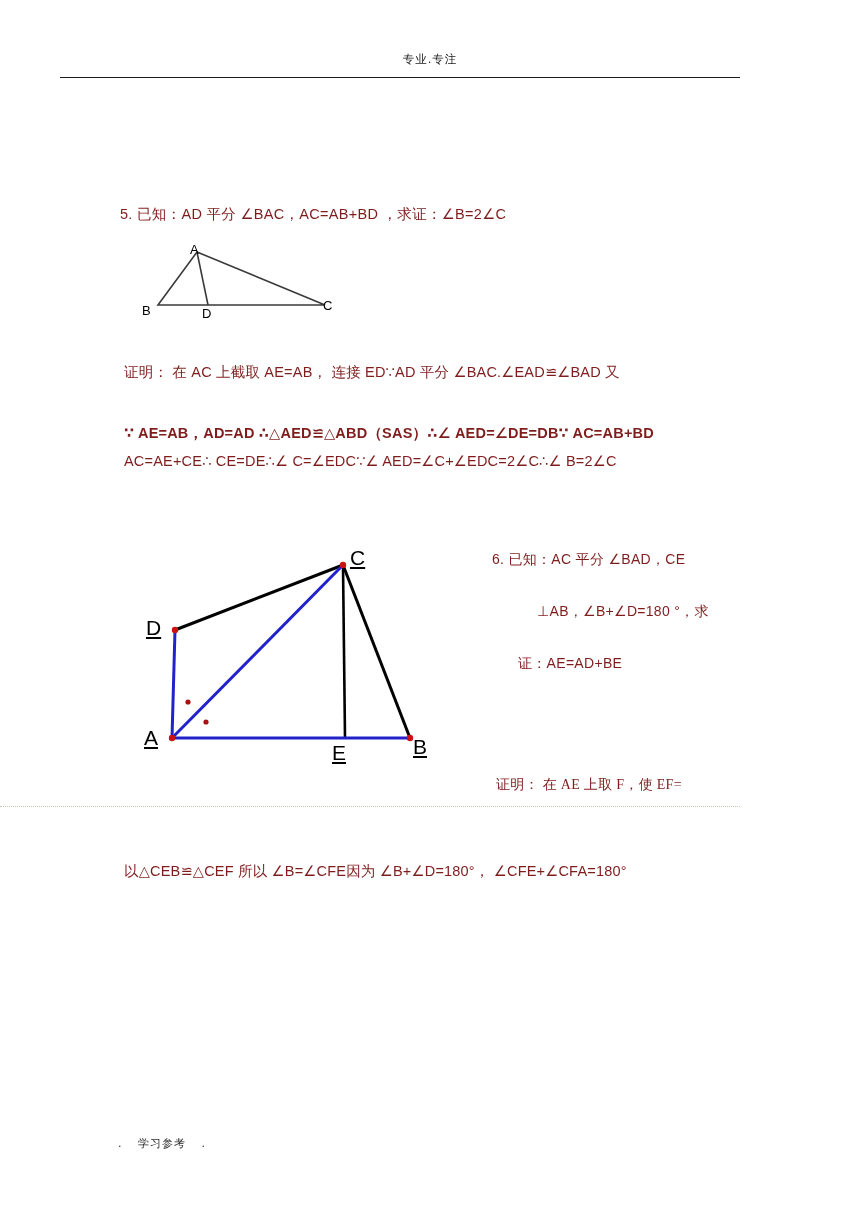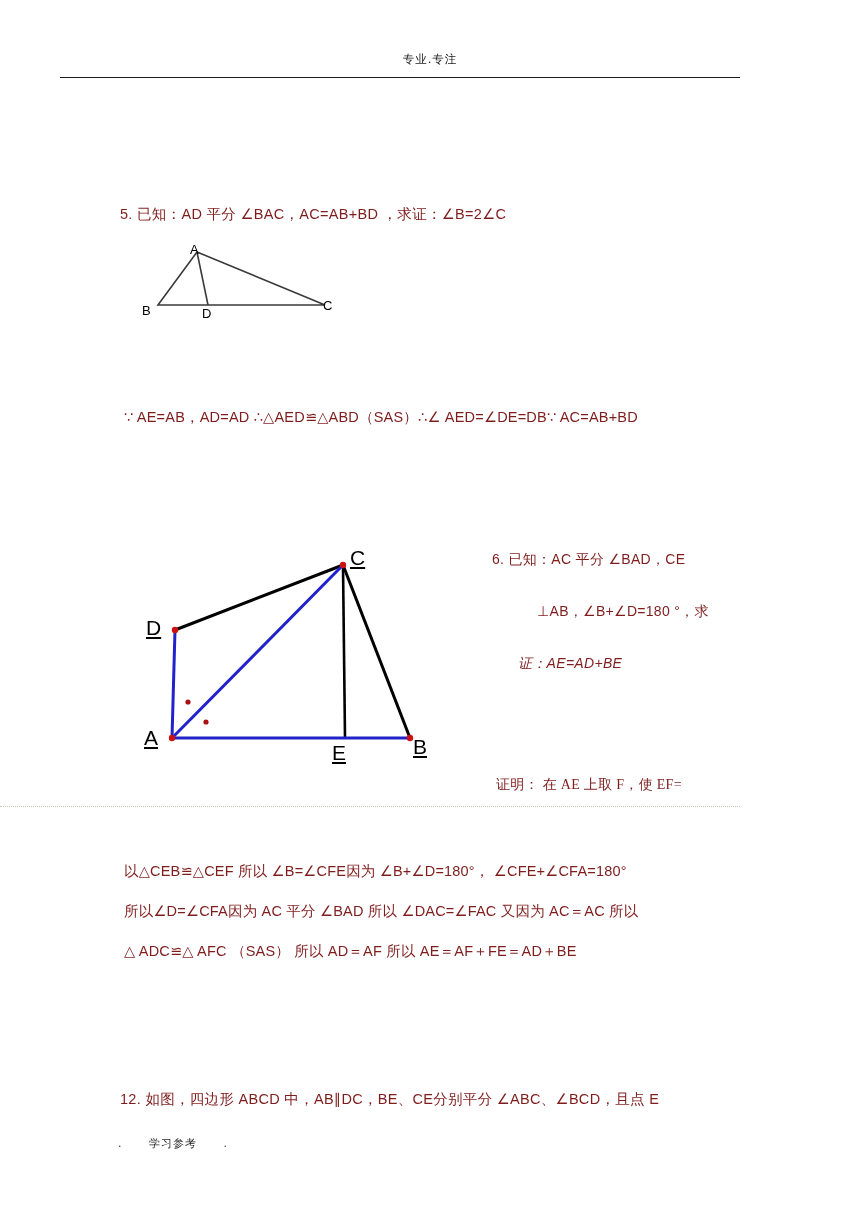--- a/index.html
+++ b/index.html
@@ -113,21 +113,23 @@
 
       <polygon points="67,14 28,67 195,67" fill="none" stroke="#3a3a3a" stroke-width="1.6"></polygon>
       <line x1="67" y1="14" x2="78" y2="67" stroke="#3a3a3a" stroke-width="1.6"></line>
     </svg>
     <span class="fig-label lbl-small" style="left:60px; top:4px;">A</span>
     <span class="fig-label lbl-small" style="left:12px; top:65px;">B</span>
     <span class="fig-label lbl-small" style="left:193px; top:60px;">C</span>
     <span class="fig-label lbl-small" style="left:72px; top:68px;">D</span>
   </div>
 
-  <div class="txt proof-line" style="left:124px; top:408px;">∵ AE=AB，AD=AD ∴△AED≌△ABD（SAS）∴∠  AED=∠DE=DB∵ AC=AB+BD</div>
+  <div class="txt proof-line" style="left:124px; top:363px;">证明： 在 AC 上截取  AE=AB， 连接  ED∵AD 平分 ∠BAC.∠EAD≌∠BAD 又</div>
+  <div class="txt proof-line" style="left:124px; top:424px;font-weight:bold;">∵ AE=AB，AD=AD ∴△AED≌△ABD（SAS）∴∠  AED=∠DE=DB∵ AC=AB+BD</div>
+  <div class="txt proof-line" style="left:124px; top:453px;">AC=AE+CE∴ CE=DE∴∠ C=∠EDC∵∠ AED=∠C+∠EDC=2∠C∴∠ B=2∠C</div>
 
   <div class="fig" style="left:110px; top:540px; width:350px; height:250px;">
     <svg width="350" height="250" viewBox="0 0 350 250" xmlns="http://www.w3.org/2000/svg">
 
       <line x1="65" y1="90" x2="233" y2="25" stroke="#000000" stroke-width="3"></line>
       <line x1="233" y1="25" x2="300" y2="198" stroke="#000000" stroke-width="3"></line>
       <line x1="233" y1="25" x2="235" y2="198" stroke="#000000" stroke-width="2.6"></line>
 
       <line x1="65" y1="90" x2="62" y2="198" stroke="#2222cc" stroke-width="3"></line>
       <line x1="62" y1="198" x2="300" y2="198" stroke="#2222cc" stroke-width="3"></line>
@@ -143,31 +145,28 @@
     </svg>
     <span class="fig-label lbl-big u" style="left:240px; top:6px;">C</span>
     <span class="fig-label lbl-big u" style="left:36px; top:76px;">D</span>
     <span class="fig-label lbl-big u" style="left:34px; top:186px;">A</span>
     <span class="fig-label lbl-big u" style="left:222px; top:201px;">E</span>
     <span class="fig-label lbl-big u" style="left:303px; top:195px;">B</span>
   </div>
 
   <div class="txt q6-line" style="left:492px; top:551px;">6.  已知：AC 平分 ∠BAD，CE</div>
   <div class="txt q6-line" style="left:537px; top:603px;">⊥AB，∠B+∠D=180 °，求</div>
-  <div class="txt q6-line" style="left:518px; top:655px;font-style:italic;">证：AE=AD+BE</div>
+  <div class="txt q6-line" style="left:518px; top:655px;">证：AE=AD+BE</div>
 
   <div class="txt q6-line" style="left:496px; top:776px;font-family:Liberation Serif, serif;">证明：  在 AE 上取 F，使 EF=</div>
 
   <div class="dot-rule"></div>
 
   <div class="txt proof-line" style="left:124px; top:862px;">以△CEB≌△CEF 所以 ∠B=∠CFE因为 ∠B+∠D=180°， ∠CFE+∠CFA=180°</div>
-  <div class="txt proof-line" style="left:124px; top:902px;">所以∠D=∠CFA因为 AC 平分 ∠BAD 所以 ∠DAC=∠FAC 又因为 AC＝AC 所以</div>
-  <div class="txt proof-line" style="left:124px; top:942px;">△ ADC≌△ AFC （SAS）  所以 AD＝AF 所以 AE＝AF＋FE＝AD＋BE</div>
 
-  <div class="txt q-title" style="left:120px; top:1090px;">12. 如图，四边形 ABCD 中，AB∥DC，BE、CE分别平分 ∠ABC、∠BCD，且点 E</div>
 
   <div class="footer">
     <span class="dot">.</span>
-    <span style="margin:0 22px;">学习参考</span>
+    <span style="margin:0 11px;">学习参考</span>
     <span class="dot">.</span>
   </div>
 
 </div>
 
 </body></html>

